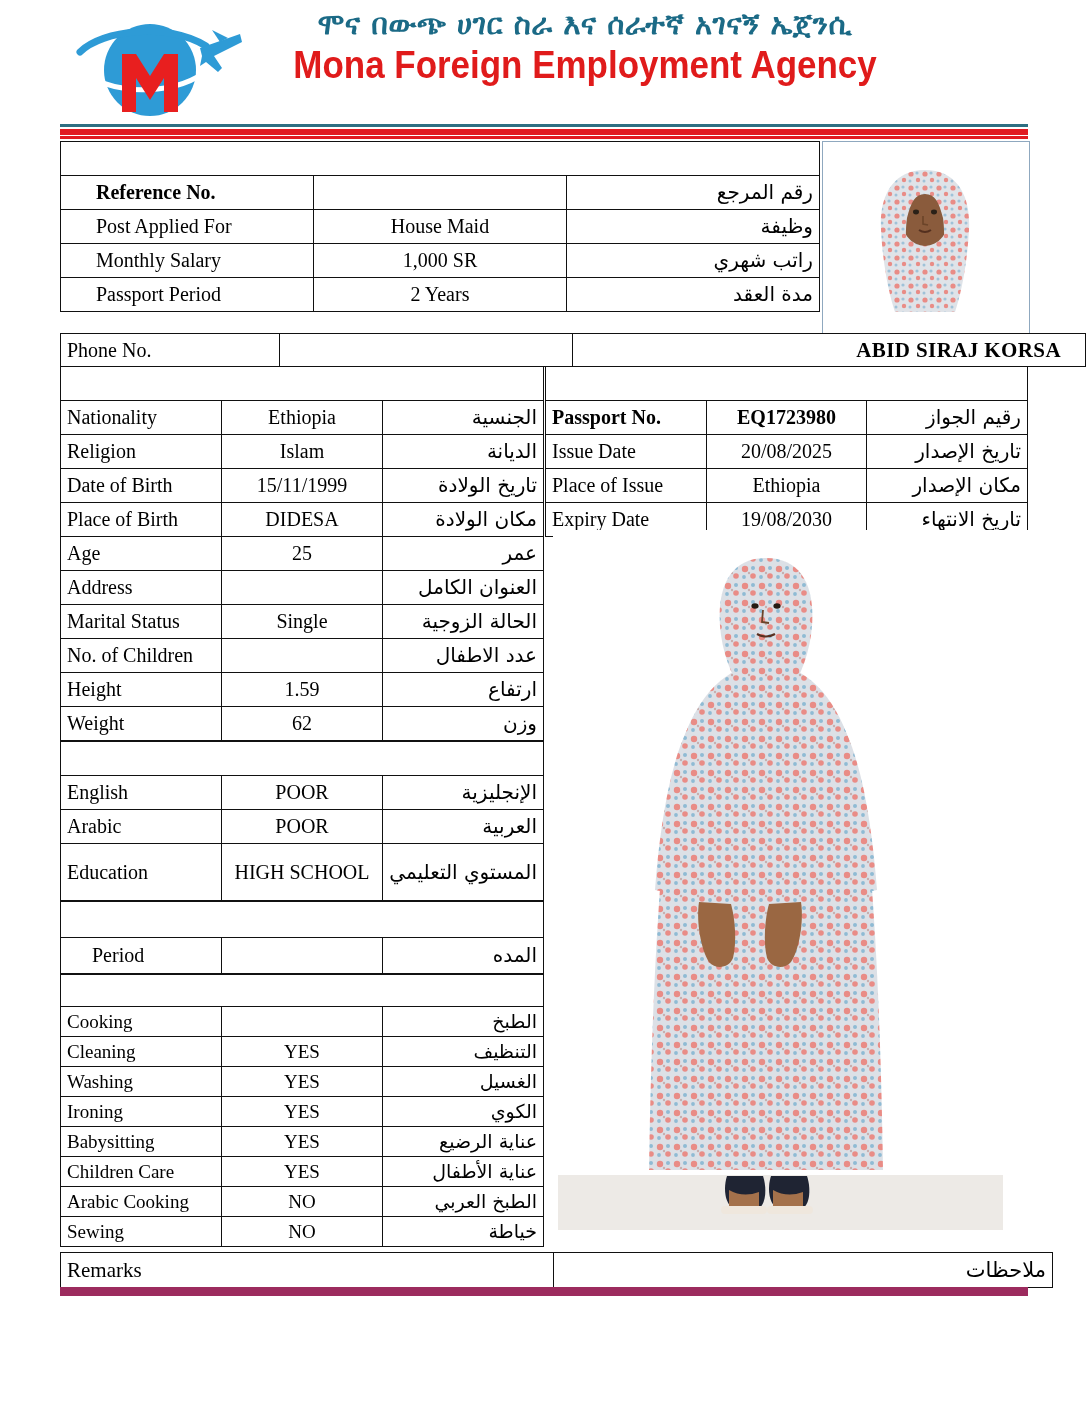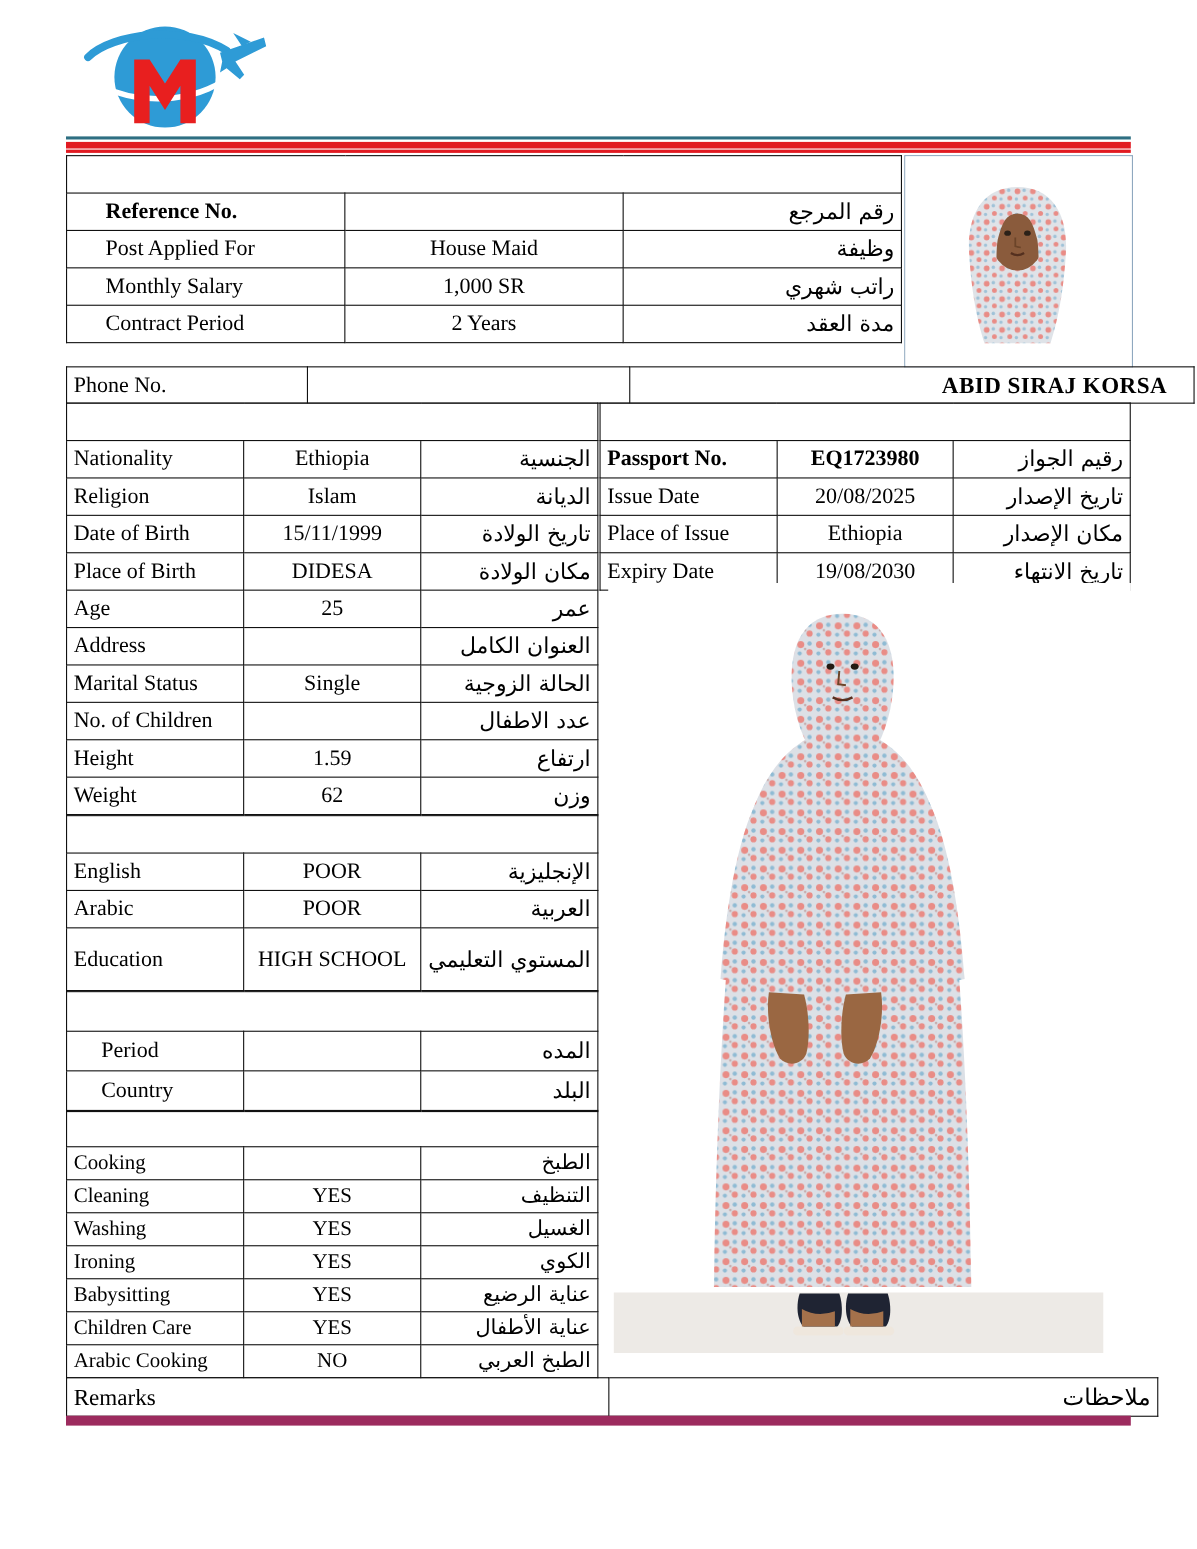--- a/index.html
+++ b/index.html
@@ -103,20 +103,24 @@
         <circle cx="78" cy="58" r="46" fill="#2E9BD6"></circle>
         <path d="M8 40 C30 18 96 10 134 34" stroke="#2E9BD6" stroke-width="7" fill="none" stroke-linecap="round"></path>
         <path d="M20 66 C58 86 116 80 142 52" stroke="#ffffff" stroke-width="5" fill="none"></path>
         <path d="M50 42 L50 100 L64 100 L64 66 L78 88 L92 66 L92 100 L106 100 L106 42 L92 42 L78 64 L64 42 Z" fill="#E81F1F"></path>
         <g fill="#2E9BD6">
           <path d="M128 36 L168 22 L170 30 L142 44 L150 56 L146 60 L134 50 L128 54 L130 44 Z"></path>
           <path d="M140 18 L156 26 L148 30 Z"></path>
         </g>
       </svg>
     </div>
+    <div class="lh-text">
+      <div class="lh-amharic">ሞና በውጭ ሀገር ስራ እና ሰራተኛ አገናኝ ኤጀንሲ</div>
+      <div class="lh-latin">Mona Foreign Employment Agency</div>
+    </div>
   </div>
   <div class="rule-teal"></div>
   <div class="rule-white"></div>
   <div class="rule-red"></div>
   <div class="rule-red2"></div>
 
   <div class="topblock">
     <table class="tbl t-app">
       <tbody>
           <tr>
@@ -136,21 +140,21 @@
         <td class="c1">Post Applied For</td>
         <td class="c2 ctr">House Maid</td>
         <td class="c3 ar">وظيفة</td>
       </tr>
       <tr>
         <td class="c1">Monthly Salary</td>
         <td class="c2 ctr">1,000 SR</td>
         <td class="c3 ar">راتب شهري</td>
       </tr>
       <tr>
-        <td class="c1">Contract Period</td>
+        <td class="c1">Passport Period</td>
         <td class="c2 ctr">2 Years</td>
         <td class="c3 ar">مدة العقد</td>
       </tr>
     </tbody>
       </table>
   </div>
 
   <div class="photo-head">
     <svg width="204" height="190" viewBox="0 0 204 190">
       <defs>
@@ -286,25 +290,20 @@
             <span class="sect-en">Work Experience</span>
             <span class="sect-ar">خبرة في العمل</span>
           </div>
         </td>
       </tr>
       <tr>
         <td class="w1">Period</td>
         <td class="w2 ctr"></td>
         <td class="w3 ar">المده</td>
       </tr>
-      <tr>
-        <td class="w1">Country</td>
-        <td class="w2 ctr"></td>
-        <td class="w3 ar">البلد</td>
-      </tr>
     </tbody>
       </table>
 
     <table class="tbl t-skill">
       <tbody>
           <tr>
         <td class="sect" colspan="3">
           <div class="sect-inner">
             <span class="sect-en sm">Skills &amp; Experience</span>
             <span class="sect-ar">خبرة العمل</span>

